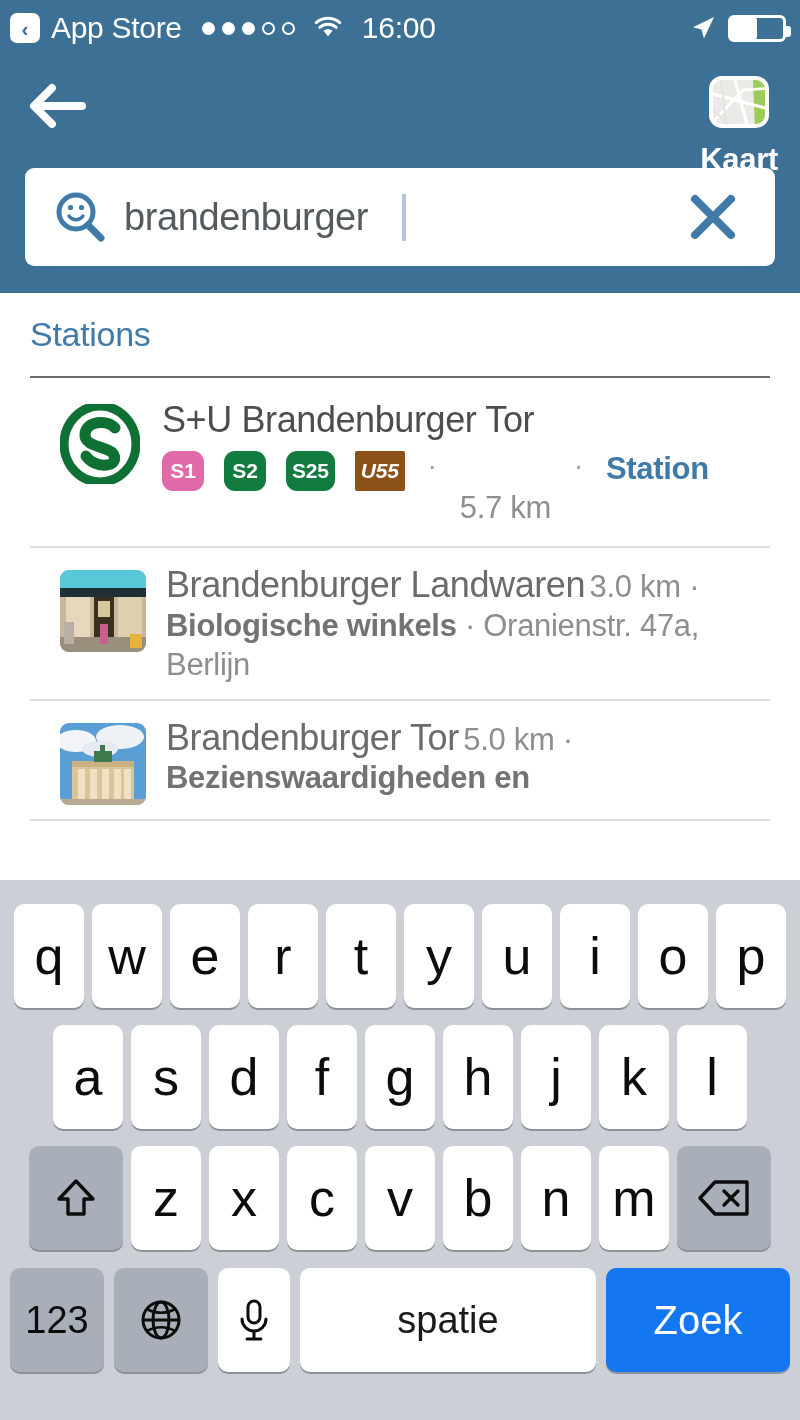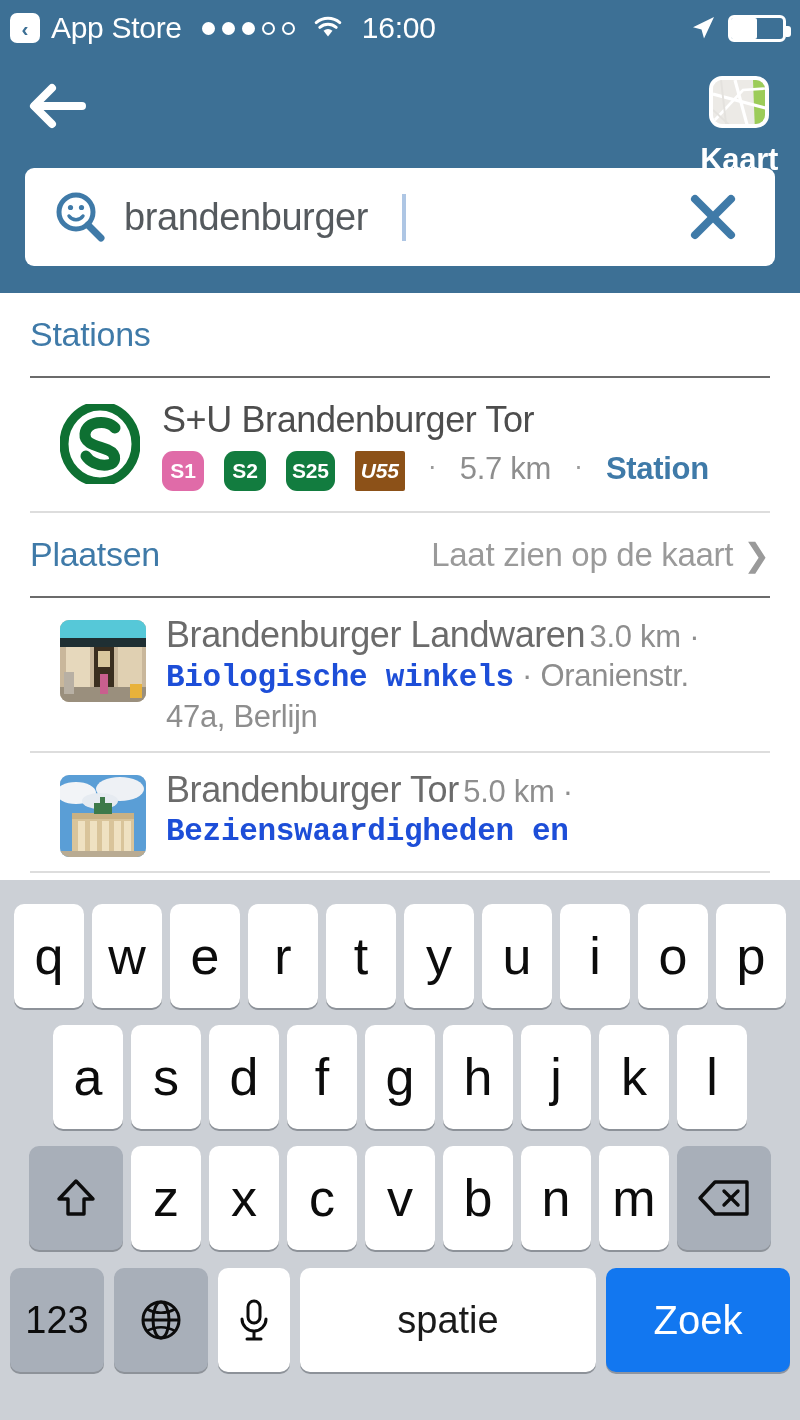--- a/index.html
+++ b/index.html
@@ -97,36 +97,36 @@
   .station-name { font-size:36px; color:#4d4d4d; letter-spacing:-0.4px; line-height:1.12; }
   .station-meta { margin-top:11px; display:flex; align-items:flex-start; gap:20px; flex-wrap:nowrap; }
   .line-badge {
     display:inline-flex; align-items:center; justify-content:center;
     color:#fff; font-size:21px; font-weight:bold; height:40px; min-width:42px;
     padding:0 6px; letter-spacing:-0.2px;
   }
   .line-badge.sbahn { border-radius:11px; }
   .line-badge.ubahn { border-radius:2px;font-style:italic; }
   .meta-sep { color:#9b9b9b; font-size:27px; margin:0 3px; }
-  .meta-dist { color:#8e8e8e; font-size:31px; letter-spacing:-0.3px; }
+  .meta-dist { color:#8e8e8e; font-size:31px; letter-spacing:-0.3px;margin-top:39px; }
   .meta-type { color:#3f7aa8; font-size:31px; font-weight:bold; letter-spacing:-0.3px; }
 
   
   .place-row {
     display:flex; align-items:flex-start; padding:16px 30px 14px 30px;
     border-bottom:2px solid #dddddd; margin:0 30px; width:740px; cursor:pointer;
   }
   .place-thumb {
     width:86px; height:82px; flex:0 0 auto; border-radius:9px; overflow:hidden;
     position:relative; background:#cfd5d8; margin-top:6px;
   }
   .place-info { margin-left:20px; flex:1 1 auto; min-width:0; }
   .place-name { font-size:36px; color:#6b6b6b; letter-spacing:-0.4px; line-height:1.15; }
   .place-line2 { margin-top:6px; font-size:31px; color:#8e8e8e; letter-spacing:-0.3px; line-height:1.25; }
-  .place-cat { color:#1d4ed8; font-weight:bold;font-family:Liberation Mono, monospace; }
+  .place-cat { color:#737373; font-weight:bold; }
   .place-line3 { margin-top:4px; font-size:31px; color:#8e8e8e; letter-spacing:-0.3px; line-height:1.25; }
 
   
   .keyboard {
     position:absolute; left:0; bottom:0; width:800px; height:540px;
     background:#ccd0d6;
     padding-top:14px;
   }
   .kb-row { display:flex; justify-content:center; align-items:center; }
   .kb-row.r1 { margin-top:10px; gap:8px; }
@@ -254,27 +254,20 @@
           <span class="line-badge sbahn" style="background:#127c3f">S25</span>
           <span class="line-badge ubahn" style="background:#8c5118">U55</span>
           <span class="meta-sep">·</span>
           <span class="meta-dist">5.7 km</span>
           <span class="meta-sep">·</span>
           <span class="meta-type">Station</span>
         </span>
       </span>
     </div>
 
-    <div class="section-head" style="padding:0;">
-      <span class="section-title">Plaatsen</span>
-      <span class="section-action">
-        <span class="section-action-label">Laat zien op de kaart</span>
-        <span class="chev">❯</span>
-      </span>
-    </div>
 
     <div class="place-row">
       <span class="place-thumb">
         <svg viewBox="0 0 86 82" width="86" height="82" preserveAspectRatio="none">
           <rect width="86" height="82" fill="#c9b79b"></rect>
           <rect x="0" y="0" width="86" height="20" fill="#56c8d8"></rect>
           <rect x="0" y="18" width="86" height="9" fill="#1f2f33"></rect>
           <rect x="6" y="27" width="24" height="40" fill="#e6d8bc"></rect>
           <rect x="34" y="27" width="20" height="46" fill="#3a2e1f"></rect>
           <rect x="38" y="31" width="12" height="16" fill="#d9c89e"></rect>

